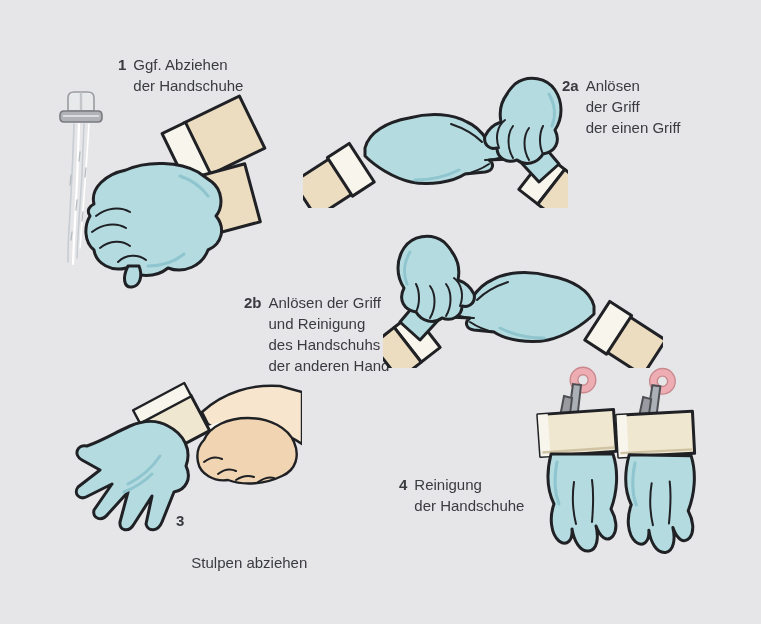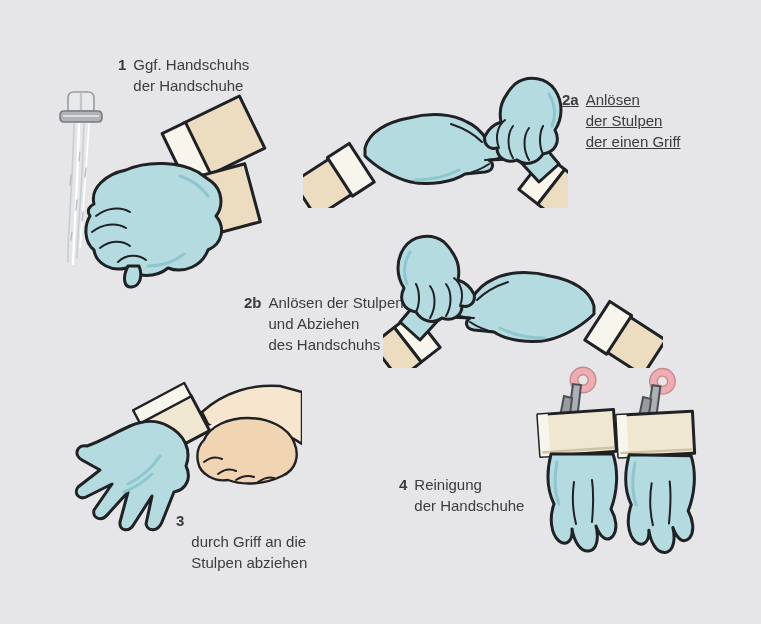--- a/index.html
+++ b/index.html
@@ -26,36 +26,36 @@
   .f-skin{fill:var(--skin,#f1d5b2);}
   .f-skinl{fill:var(--skin-light,#f7e6cd);}
 </style>
 </head>
 <body>
 
 <div id="stage">
 
   <div class="label" style="left:118px;top:54px;">
     <span class="num">1</span>
-    <span><span>Ggf. Handschuhs</span><br><span>der Handschuhe</span></span>
+    <span><span>Ggf. Abziehen</span><br><span>der Handschuhe</span></span>
   </div>
 
-  <div class="label" style="left:562px;top:89px;text-decoration:underline;">
+  <div class="label" style="left:562px;top:75px;">
     <span class="num">2a</span>
-    <span><span>Anlösen</span><br><span>der Stulpen</span><br><span>der einen Griff</span></span>
+    <span><span>Anlösen</span><br><span>der Griff</span><br><span>der einen Griff</span></span>
   </div>
 
   <div class="label" style="left:244px;top:292px;">
     <span class="num">2b</span>
-    <span><span>Anlösen der Stulpen</span><br><span>und Abziehen</span><br><span>des Handschuhs</span><br></span>
+    <span><span>Anlösen der Griff</span><br><span>und Reinigung</span><br><span>des Handschuhs</span><br><span>der anderen Hand</span></span>
   </div>
 
   <div class="label" style="left:176px;top:510px;">
     <span class="num">3</span>
-    <span><br><span>durch Griff an die</span><br><span>Stulpen abziehen</span></span>
+    <span><br><br><span>Stulpen abziehen</span></span>
   </div>
 
   <div class="label" style="left:399px;top:474px;">
     <span class="num">4</span>
     <span><span>Reinigung</span><br><span>der Handschuhe</span></span>
   </div>
 
   <svg style="left:28px;top:80px;" width="245" height="212" viewBox="0 0 245 212">
 
     <g>

